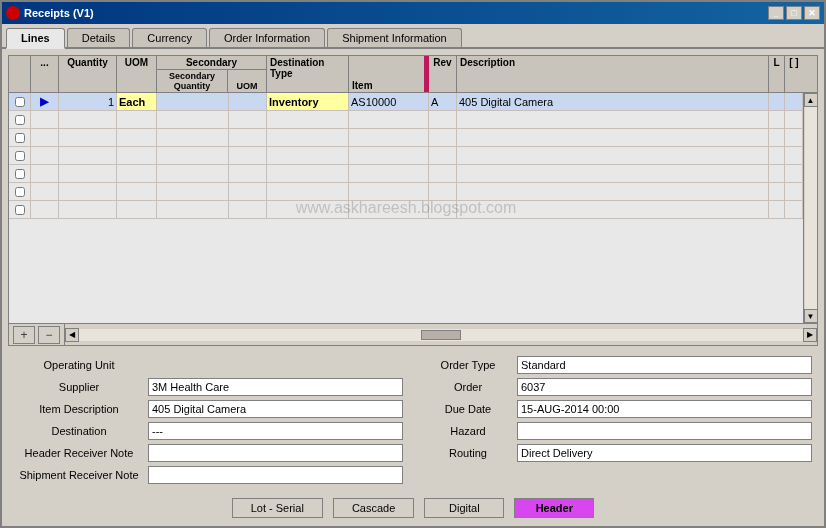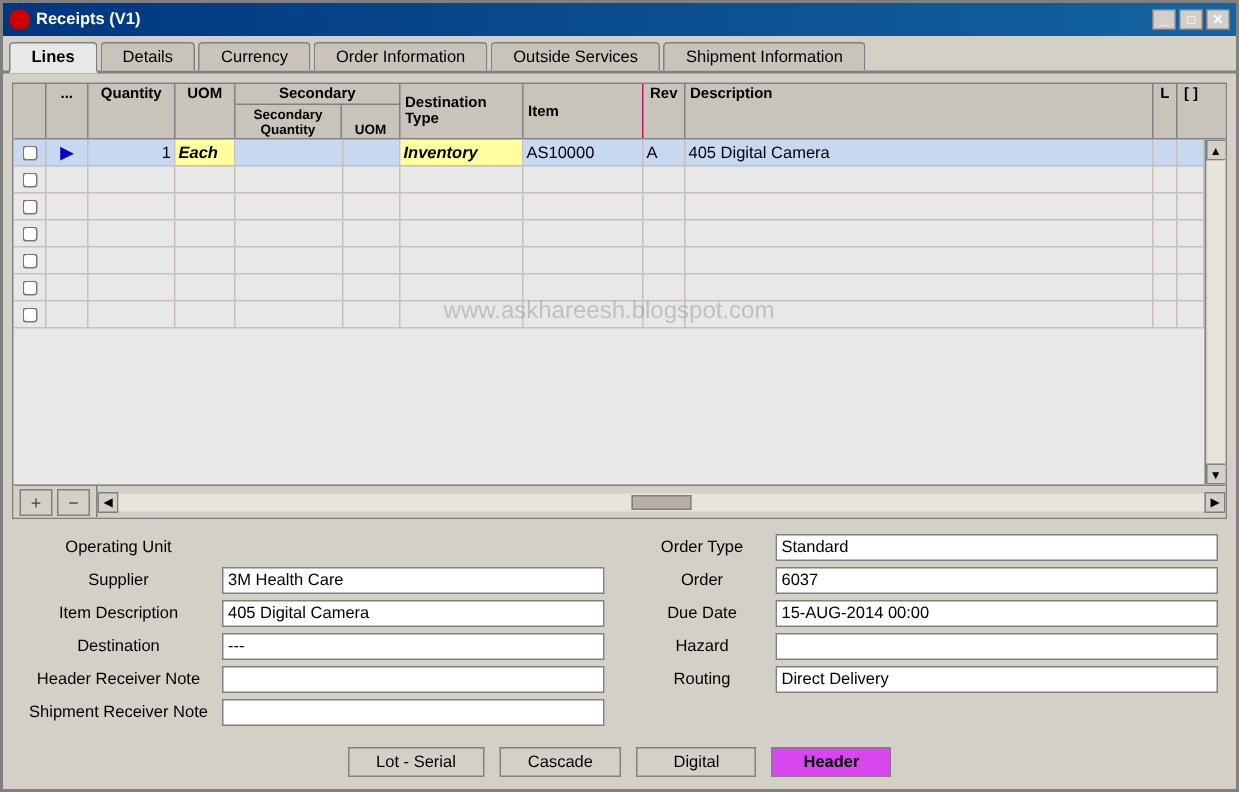--- a/index.html
+++ b/index.html
@@ -110,21 +110,20 @@
       border-right: 1px solid #c8c0b8;
       padding: 0 2px;
       display: flex;
       align-items: center;
       font-size: 11px;
       overflow: hidden;
     }
     .grid-cell.yellow-bg {
       background: #ffffa0;
       font-weight: bold;
-      font-style: italic;
     }
     .grid-cell.check-col {
       width: 22px;
       justify-content: center;
     }
     .grid-cell.row-num {
       width: 28px;
       justify-content: center;
       color: #000;
     }
@@ -255,21 +254,20 @@
       <div class="title-btn">□</div>
       <div class="title-btn">✕</div>
     </div>
   </div>
 
   <div class="tabs-bar">
     <div class="tab active">Lines</div>
     <div class="tab">Details</div>
     <div class="tab">Currency</div>
     <div class="tab">Order Information</div>
-    <div class="tab">Outside Services</div>
     <div class="tab">Shipment Information</div>
   </div>
 
   <div class="content">
 
     <div class="grid-section">
 
       <div style="display:flex; background:#c8c4bc; border-bottom:1px solid #808080; font-size:10px; font-weight:bold; position:relative;">
 
         <div style="width:22px; border-right:1px solid #808080; padding:1px; text-align:center;"></div>
@@ -287,25 +285,25 @@
         </div>
 
         <div style="width:110px; border-right:1px solid #808080; text-align:center; display:flex; flex-direction:column; padding:0;">
           <div style="border-bottom:1px solid #808080; padding:1px; text-align:center; font-size:10px; font-weight:bold;">Secondary</div>
           <div style="display:flex; flex:1;align-items:flex-end;">
             <div style="flex:1; border-right:1px solid #808080; padding:1px; text-align:center; font-size:9px;">Secondary Quantity</div>
             <div style="width:38px; padding:1px; text-align:center; font-size:9px;">UOM</div>
           </div>
         </div>
 
-        <div style="width:82px; border-right:1px solid #808080; padding:1px 3px; display:flex; align-items:center;">
+        <div style="width:82px; border-right:1px solid #808080; padding:1px 3px; display:flex; align-items:flex-start;">
           <span style="font-size:10px;">Destination Type</span>
         </div>
 
-        <div style="width:80px; border-right:1px solid #be185d; padding:1px 3px; display:flex; align-items:center;">
+        <div style="width:80px; border-right:5px solid #be185d; padding:1px 3px; display:flex; align-items:flex-end;">
           <span>Item</span>
         </div>
 
         <div style="width:28px; border-right:1px solid #808080; padding:1px; text-align:center;">
           <span>Rev</span>
         </div>
 
         <div style="flex:1; border-right:1px solid #808080; padding:1px 3px;">
           <span>Description</span>
         </div>

